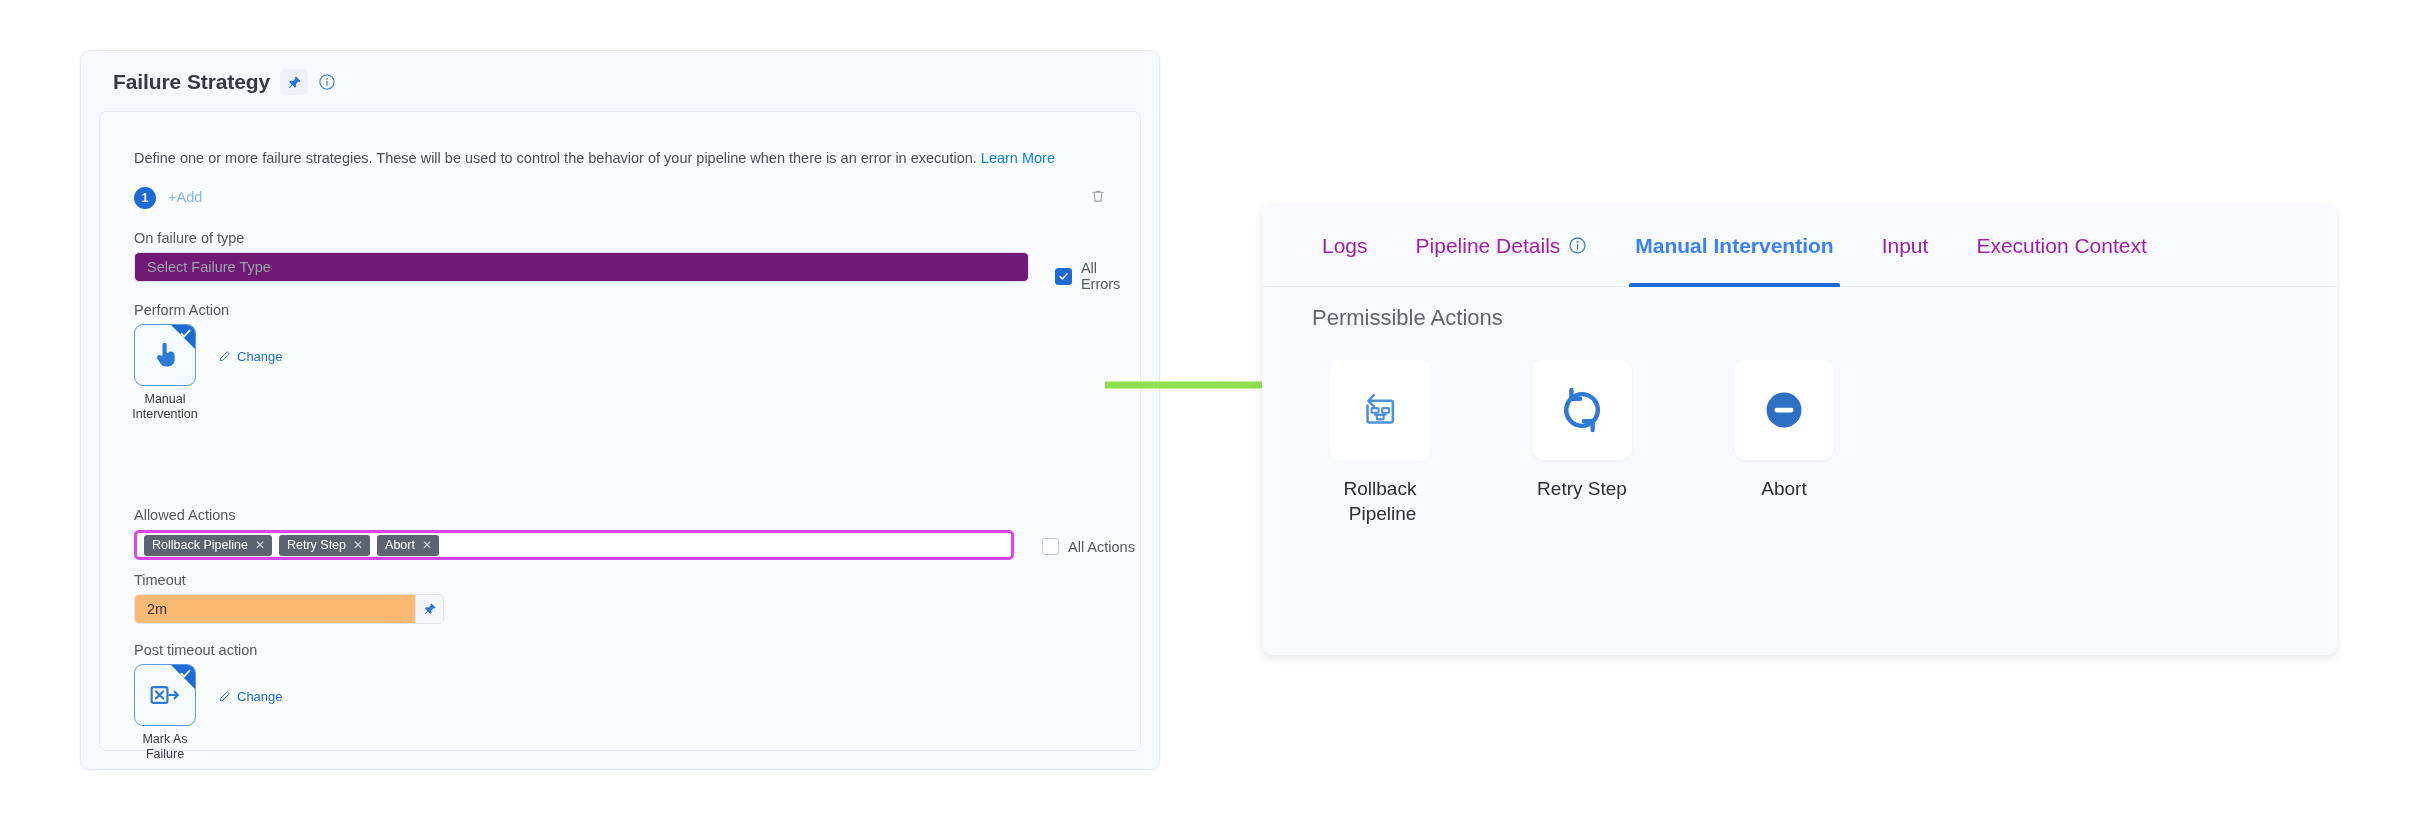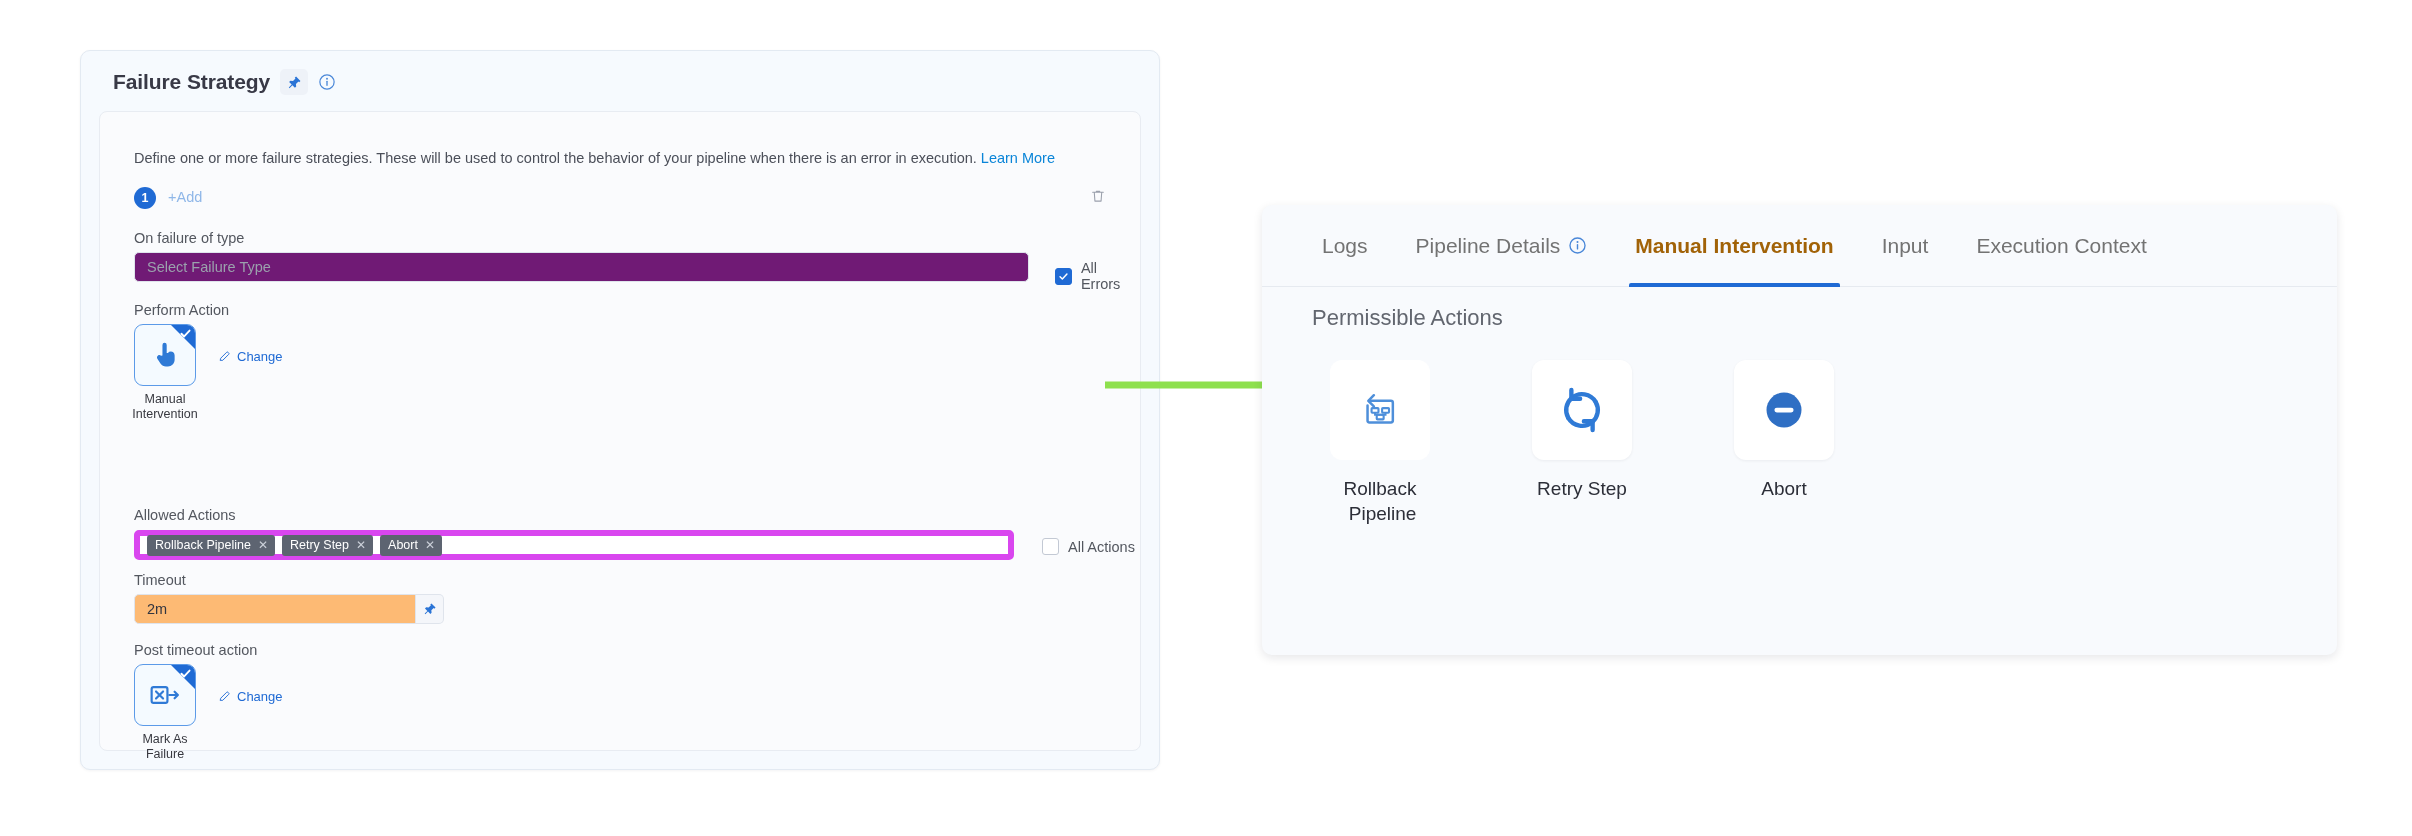--- a/index.html
+++ b/index.html
@@ -91,21 +91,21 @@
   .tile-caption {
     position: absolute; width: 90px; text-align: center;
     font-size: 12.5px; color: #37383f; line-height: 15px;
   }
   .change-link {
     position: absolute; display: flex; align-items: center; gap: 6px;
     font-size: 13px; color: #1f6ad4;
   }
 
   .tagbox {
-    position: absolute; border: 6px solid #d946ef; border-radius: 5px;
+    position: absolute; border: 3px solid #d946ef; border-radius: 5px;
     background: #ffffff; display: flex; align-items: center; gap: 7px;
     padding-left: 7px;
   }
   .tag {
     display: flex; align-items: center; gap: 7px;
     background: #5d6471; color: #ffffff; border-radius: 3px;
     font-size: 12.5px; padding: 3px 7px 4px 8px; line-height: 14px;
   }
   .tag .tx { color: #ccd1da; font-size: 12px; cursor: pointer; }
 
@@ -133,23 +133,23 @@
   }
   .tabbar {
     position: absolute; left: 0; top: 0; right: 0; height: 82px;
     border-bottom: 1px solid #e6eaf0;
     display: flex; align-items: center; gap: 0;
     padding-left: 36px;
   }
   .tab {
     position: relative; height: 82px; display: flex; align-items: center;
     gap: 8px; padding: 0 24px;
-    font-size: 21px; color: #737373; white-space: nowrap;
-  }
-  .tab.active { font-weight: 700; color: #a16207; }
+    font-size: 21px; color: #a21caf; white-space: nowrap;
+  }
+  .tab.active { font-weight: 700; color: #3b82f6; }
   .tab.active::after {
     content: ""; position: absolute; left: 18px; right: 18px; bottom: 0;
     height: 4px; background: #1f6ad4; border-radius: 2px 2px 0 0;
   }
   .tab .info-ic2 { width: 19px; height: 19px; display: block; }
 
   .perm-title {
     position: absolute; left: 50px; top: 100px;
     font-size: 22px; color: #62666f;
   }

